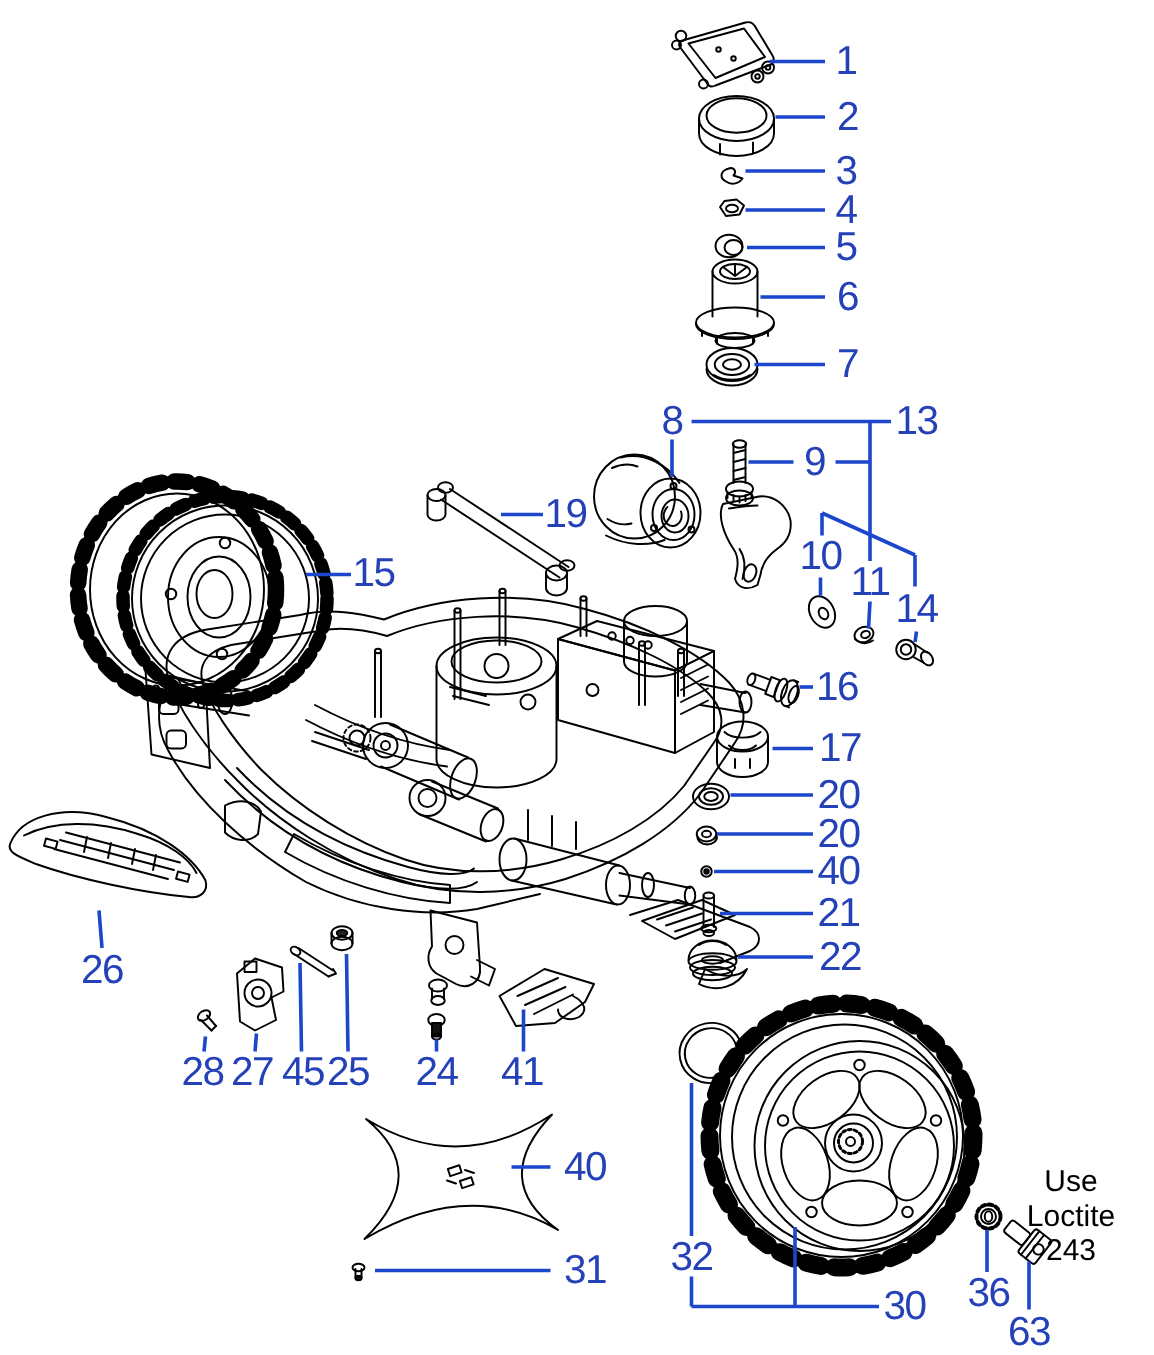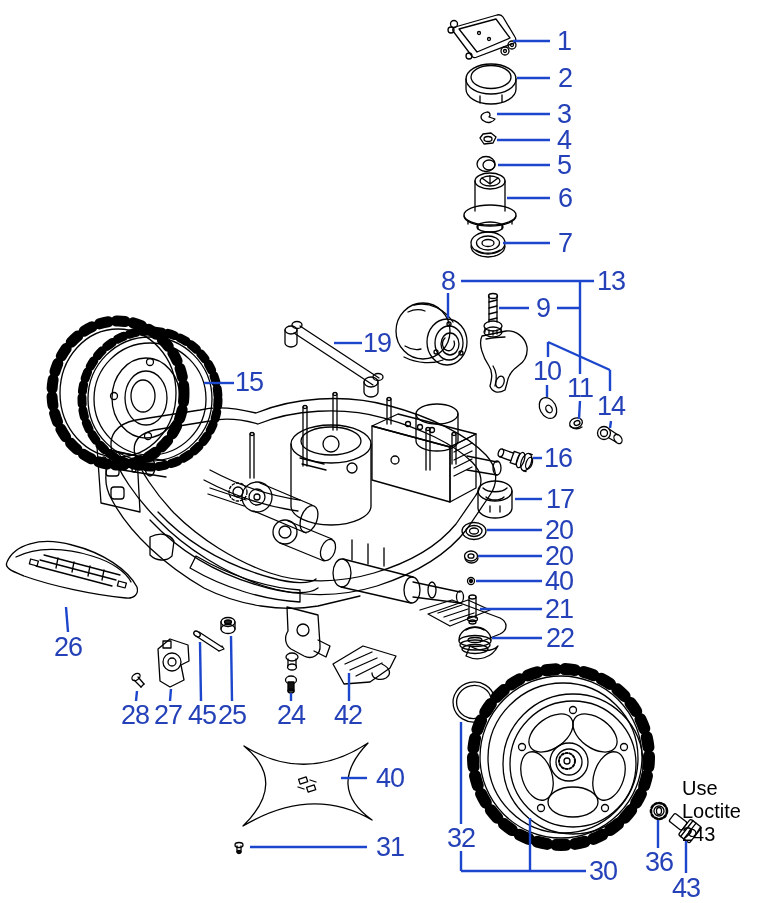--- a/index.html
+++ b/index.html
@@ -2,21 +2,21 @@
 <html><head>
 <meta charset="utf-8">
 <style>
   html,body{margin:0;padding:0;background:#fff;}
   .stage{position:relative;width:769px;height:903px;background:#fff;overflow:hidden;
          font-family:"Liberation Sans",sans-serif;}
   svg.diagram{position:absolute;left:0;top:0;}
   .callout{position:absolute;transform:translate(-50%,-50%);color:#2441b8;
            font-size:27px;font-weight:400;letter-spacing:-1px;white-space:nowrap;
            font-family:"Liberation Sans",sans-serif;line-height:1;}
-  .note{position:absolute;left:682px;top:777px;width:64px;
+  .note{position:absolute;left:682px;top:777px;width:64px;text-align:center;
         color:#000;font-size:20px;line-height:23px;font-family:"Liberation Sans",sans-serif;}
 </style>
 </head>
 <body>
 
 <div class="stage">
 
 <svg class="diagram" width="769" height="903" viewBox="0 0 769 903">
 
   <g stroke="#000" fill="none" stroke-width="1.3" stroke-linejoin="round" stroke-linecap="round">
@@ -442,33 +442,33 @@
   <span class="callout" style="left:611px;top:281px">13</span>
   <span class="callout" style="left:377px;top:343px">19</span>
   <span class="callout" style="left:249px;top:382px">15</span>
   <span class="callout" style="left:558px;top:458px">16</span>
   <span class="callout" style="left:560px;top:499px">17</span>
   <span class="callout" style="left:559px;top:530px">20</span>
   <span class="callout" style="left:559px;top:556px">20</span>
   <span class="callout" style="left:559px;top:581px">40</span>
   <span class="callout" style="left:559px;top:609px">21</span>
   <span class="callout" style="left:560px;top:638px">22</span>
-  <span class="callout" style="left:348px;top:715px">42</span>
+  <span class="callout" style="left:348px;top:715px">41</span>
   <span class="callout" style="left:291px;top:715px">24</span>
   <span class="callout" style="left:232px;top:715px">25</span>
   <span class="callout" style="left:202px;top:715px">45</span>
   <span class="callout" style="left:168px;top:715px">27</span>
   <span class="callout" style="left:135px;top:715px">28</span>
   <span class="callout" style="left:68px;top:647px">26</span>
   <span class="callout" style="left:390px;top:778px">40</span>
   <span class="callout" style="left:390px;top:847px">31</span>
   <span class="callout" style="left:461px;top:838px">32</span>
   <span class="callout" style="left:603px;top:871px">30</span>
   <span class="callout" style="left:659px;top:862px">36</span>
-  <span class="callout" style="left:686px;top:888px">43</span>
+  <span class="callout" style="left:686px;top:888px">63</span>
 
   <div class="note">
     <div>Use</div>
     <div>Loctite</div>
     <div>243</div>
   </div>
 
 </div>
 
 </body></html>

